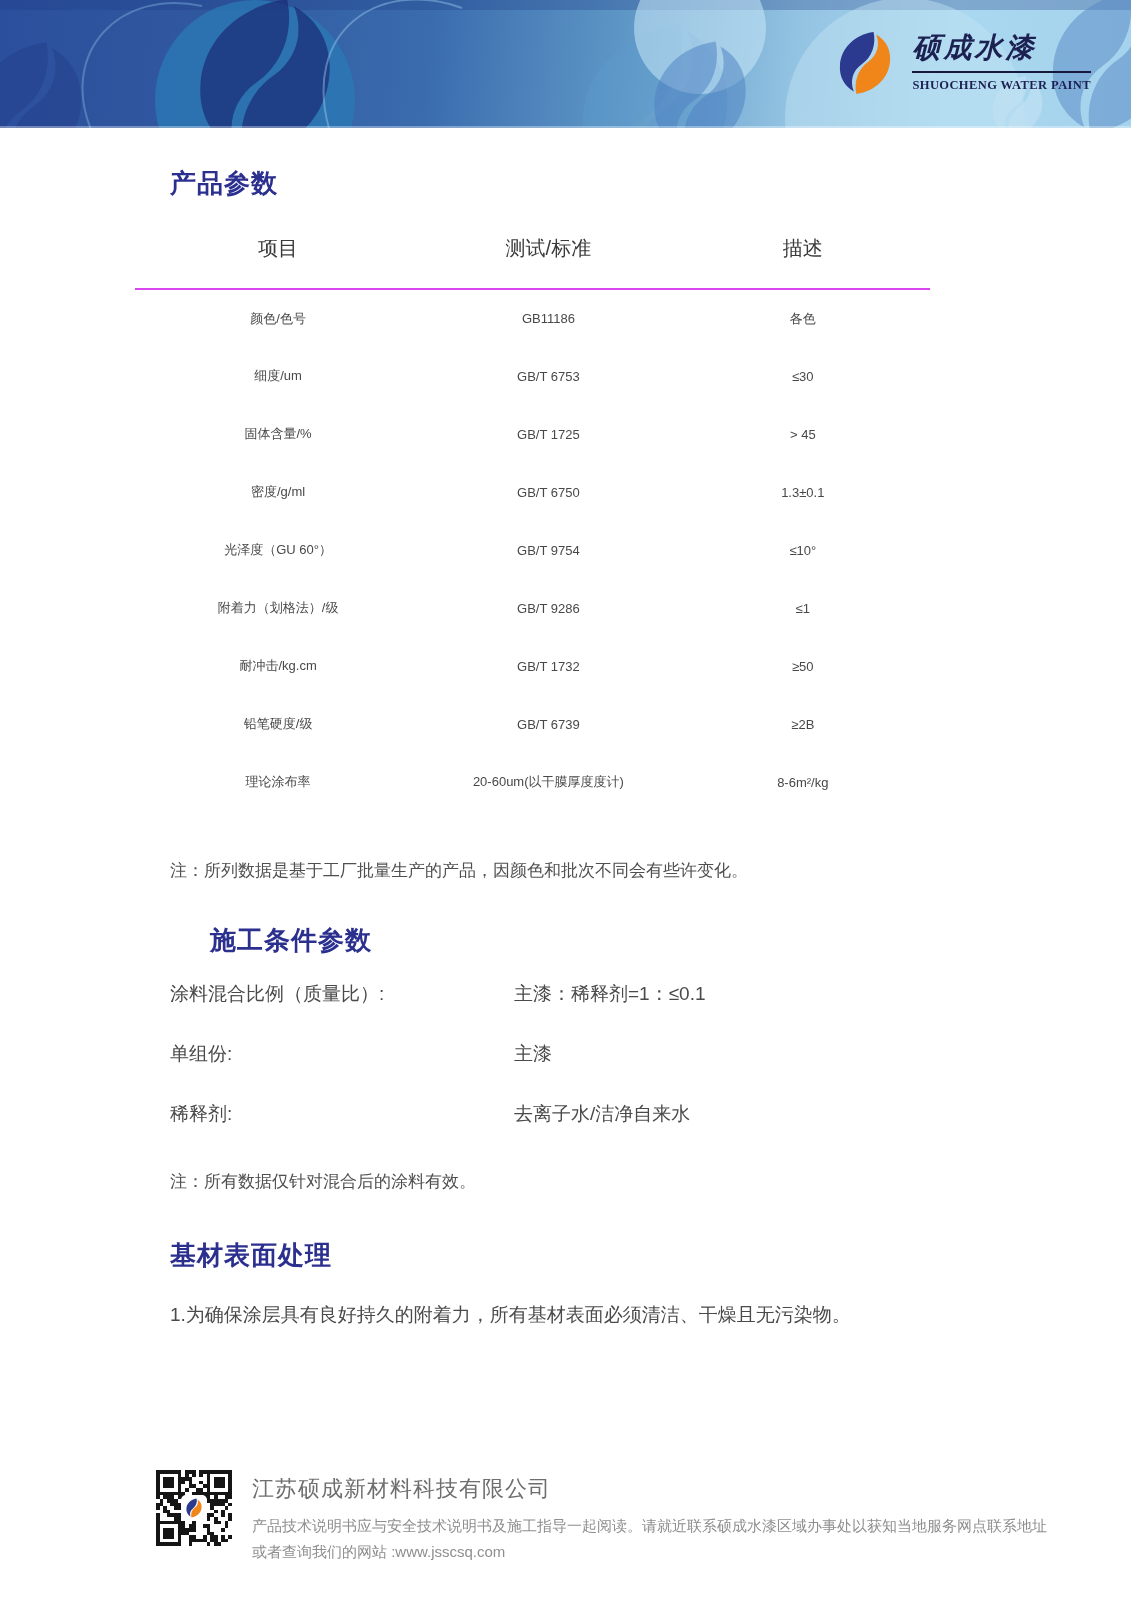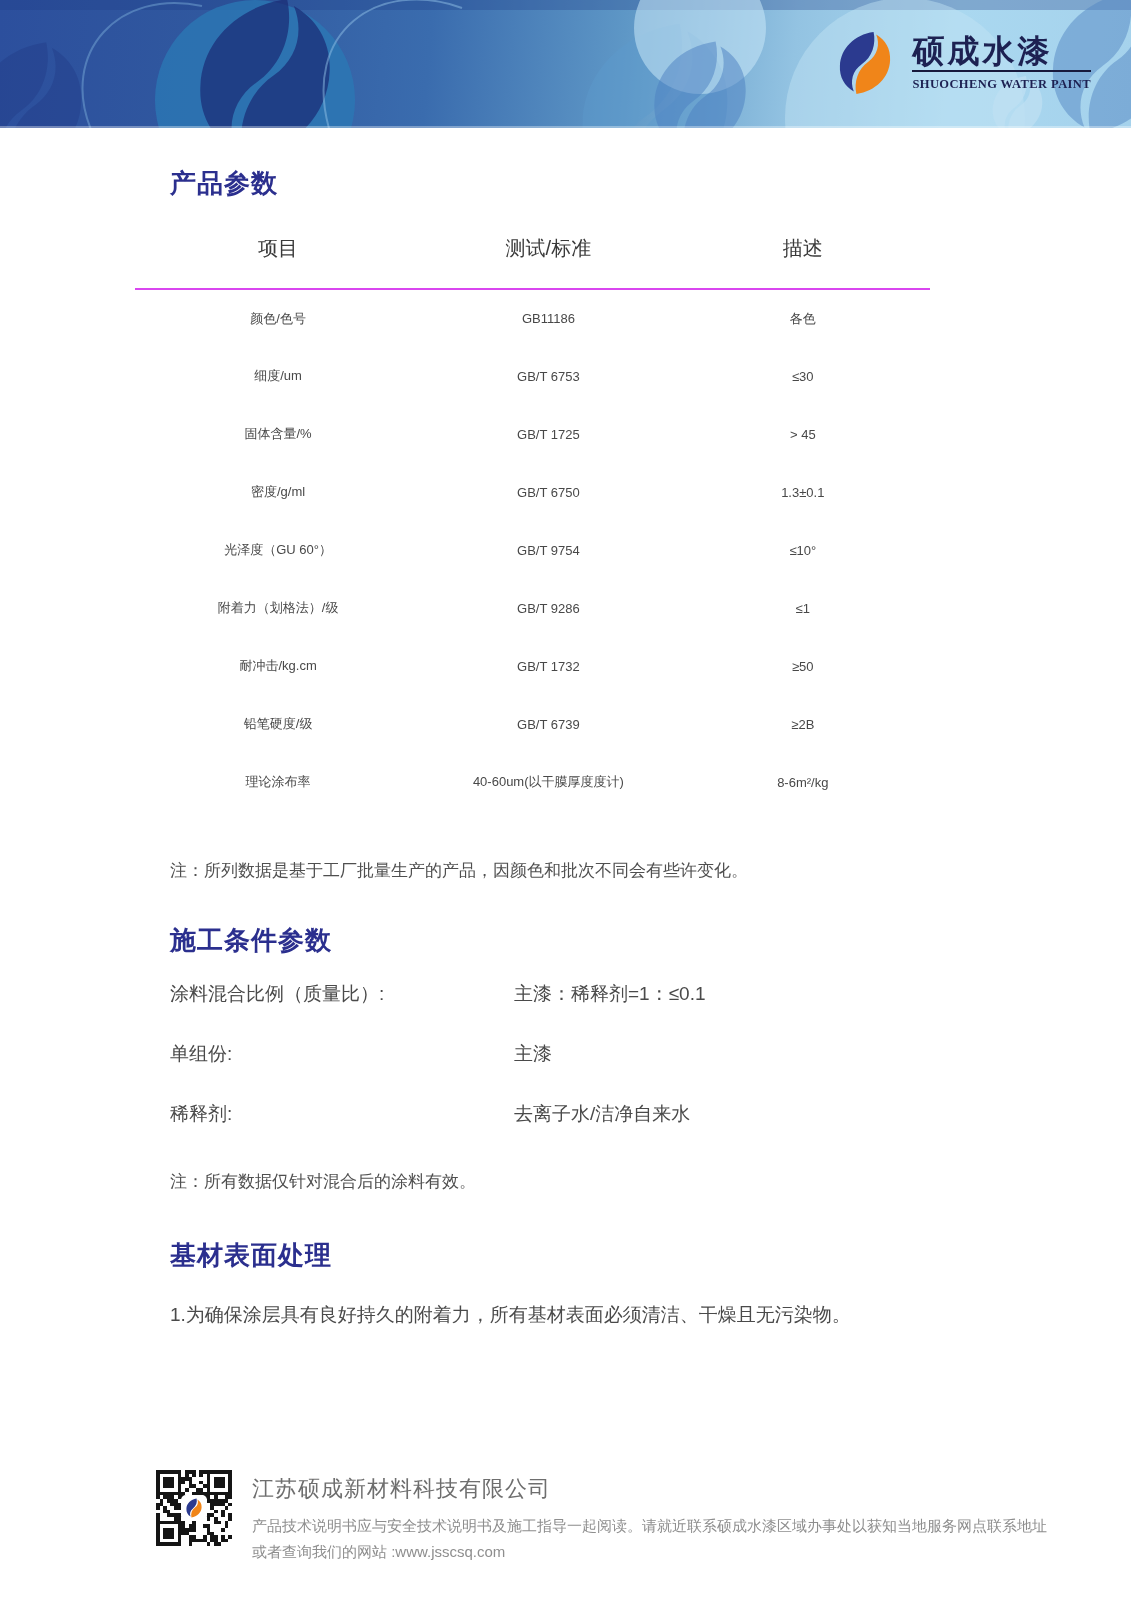--- a/index.html
+++ b/index.html
@@ -9,30 +9,30 @@
           background:#ffffff; overflow:hidden; }
 
   
   .banner { position:relative; height:128px; overflow:hidden;
     background:linear-gradient(95deg,#2c4f9d 0%,#30589f 18%,#3a6cae 38%,#5e97c6 55%,#93c3e2 70%,#aad8f0 84%,#a5d2ec 100%); }
   .banner svg.deco { position:absolute; left:0; top:0; width:1131px; height:128px; }
   .brand { position:absolute; top:30px; right:40px; display:flex; align-items:center; gap:14px; }
   .brand-mark { width:66px; height:66px; }
   .brand-text { display:flex; flex-direction:column; }
   .brand-cn { font-family:"Liberation Serif","DejaVu Serif",serif; font-weight:bold;
-              font-size:32px; letter-spacing:3px; color:#1d2152; line-height:1.1;
-              border-bottom:2px solid #17193c; white-space:nowrap; }
+              font-size:28px; letter-spacing:3px; color:#1d2152; line-height:1.1;
+              padding-bottom:7px; border-bottom:2px solid #17193c; white-space:nowrap;font-style:italic; }
   .brand-en { font-family:"Liberation Serif","DejaVu Serif",serif; font-weight:bold;
               font-size:12.5px; letter-spacing:0.4px; color:#1d2152; margin-top:5px; white-space:nowrap; }
 
   
   .content { padding:0 26px 0 170px; }
   h2.section { font-size:26px; font-weight:600; letter-spacing:1px; color:#2b2f8e; line-height:1.2; }
   .h-product  { margin-top:40px; }
-  .h-applic   { margin-top:42px; }
+  .h-applic   { margin-top:42px;margin-left:40px; }
   .h-surface  { margin-top:46px; }
 
   table.params { width:795px; margin-left:-35px; margin-top:10px;
                  border-collapse:collapse; table-layout:fixed; }
   table.params th { height:80px; vertical-align:middle; text-align:center;
                     font-size:20px; font-weight:500; color:#3a3a3a; }
   table.params thead tr { border-bottom:2px solid #d946ef; }
   table.params td { height:58px; vertical-align:middle; text-align:center;
                     font-size:13px; font-weight:400; color:#484848; }
   table.params .col1 { width:36%; } table.params .col2 { width:32%; } table.params .col3 { width:32%; }
@@ -153,21 +153,21 @@
           <td>GB/T 1732</td>
           <td>≥50</td>
         </tr>
         <tr>
           <td>铅笔硬度/级</td>
           <td>GB/T 6739</td>
           <td>≥2B</td>
         </tr>
         <tr>
           <td>理论涂布率</td>
-          <td>40-60um(以干膜厚度度计)</td>
+          <td>20-60um(以干膜厚度度计)</td>
           <td>8-6m²/kg</td>
         </tr>
       </tbody>
     </table>
 
     <p class="note">注：所列数据是基于工厂批量生产的产品，因颜色和批次不同会有些许变化。</p>
 
     <h2 class="section h-applic">施工条件参数</h2>
 
     <div class="kv-list">

